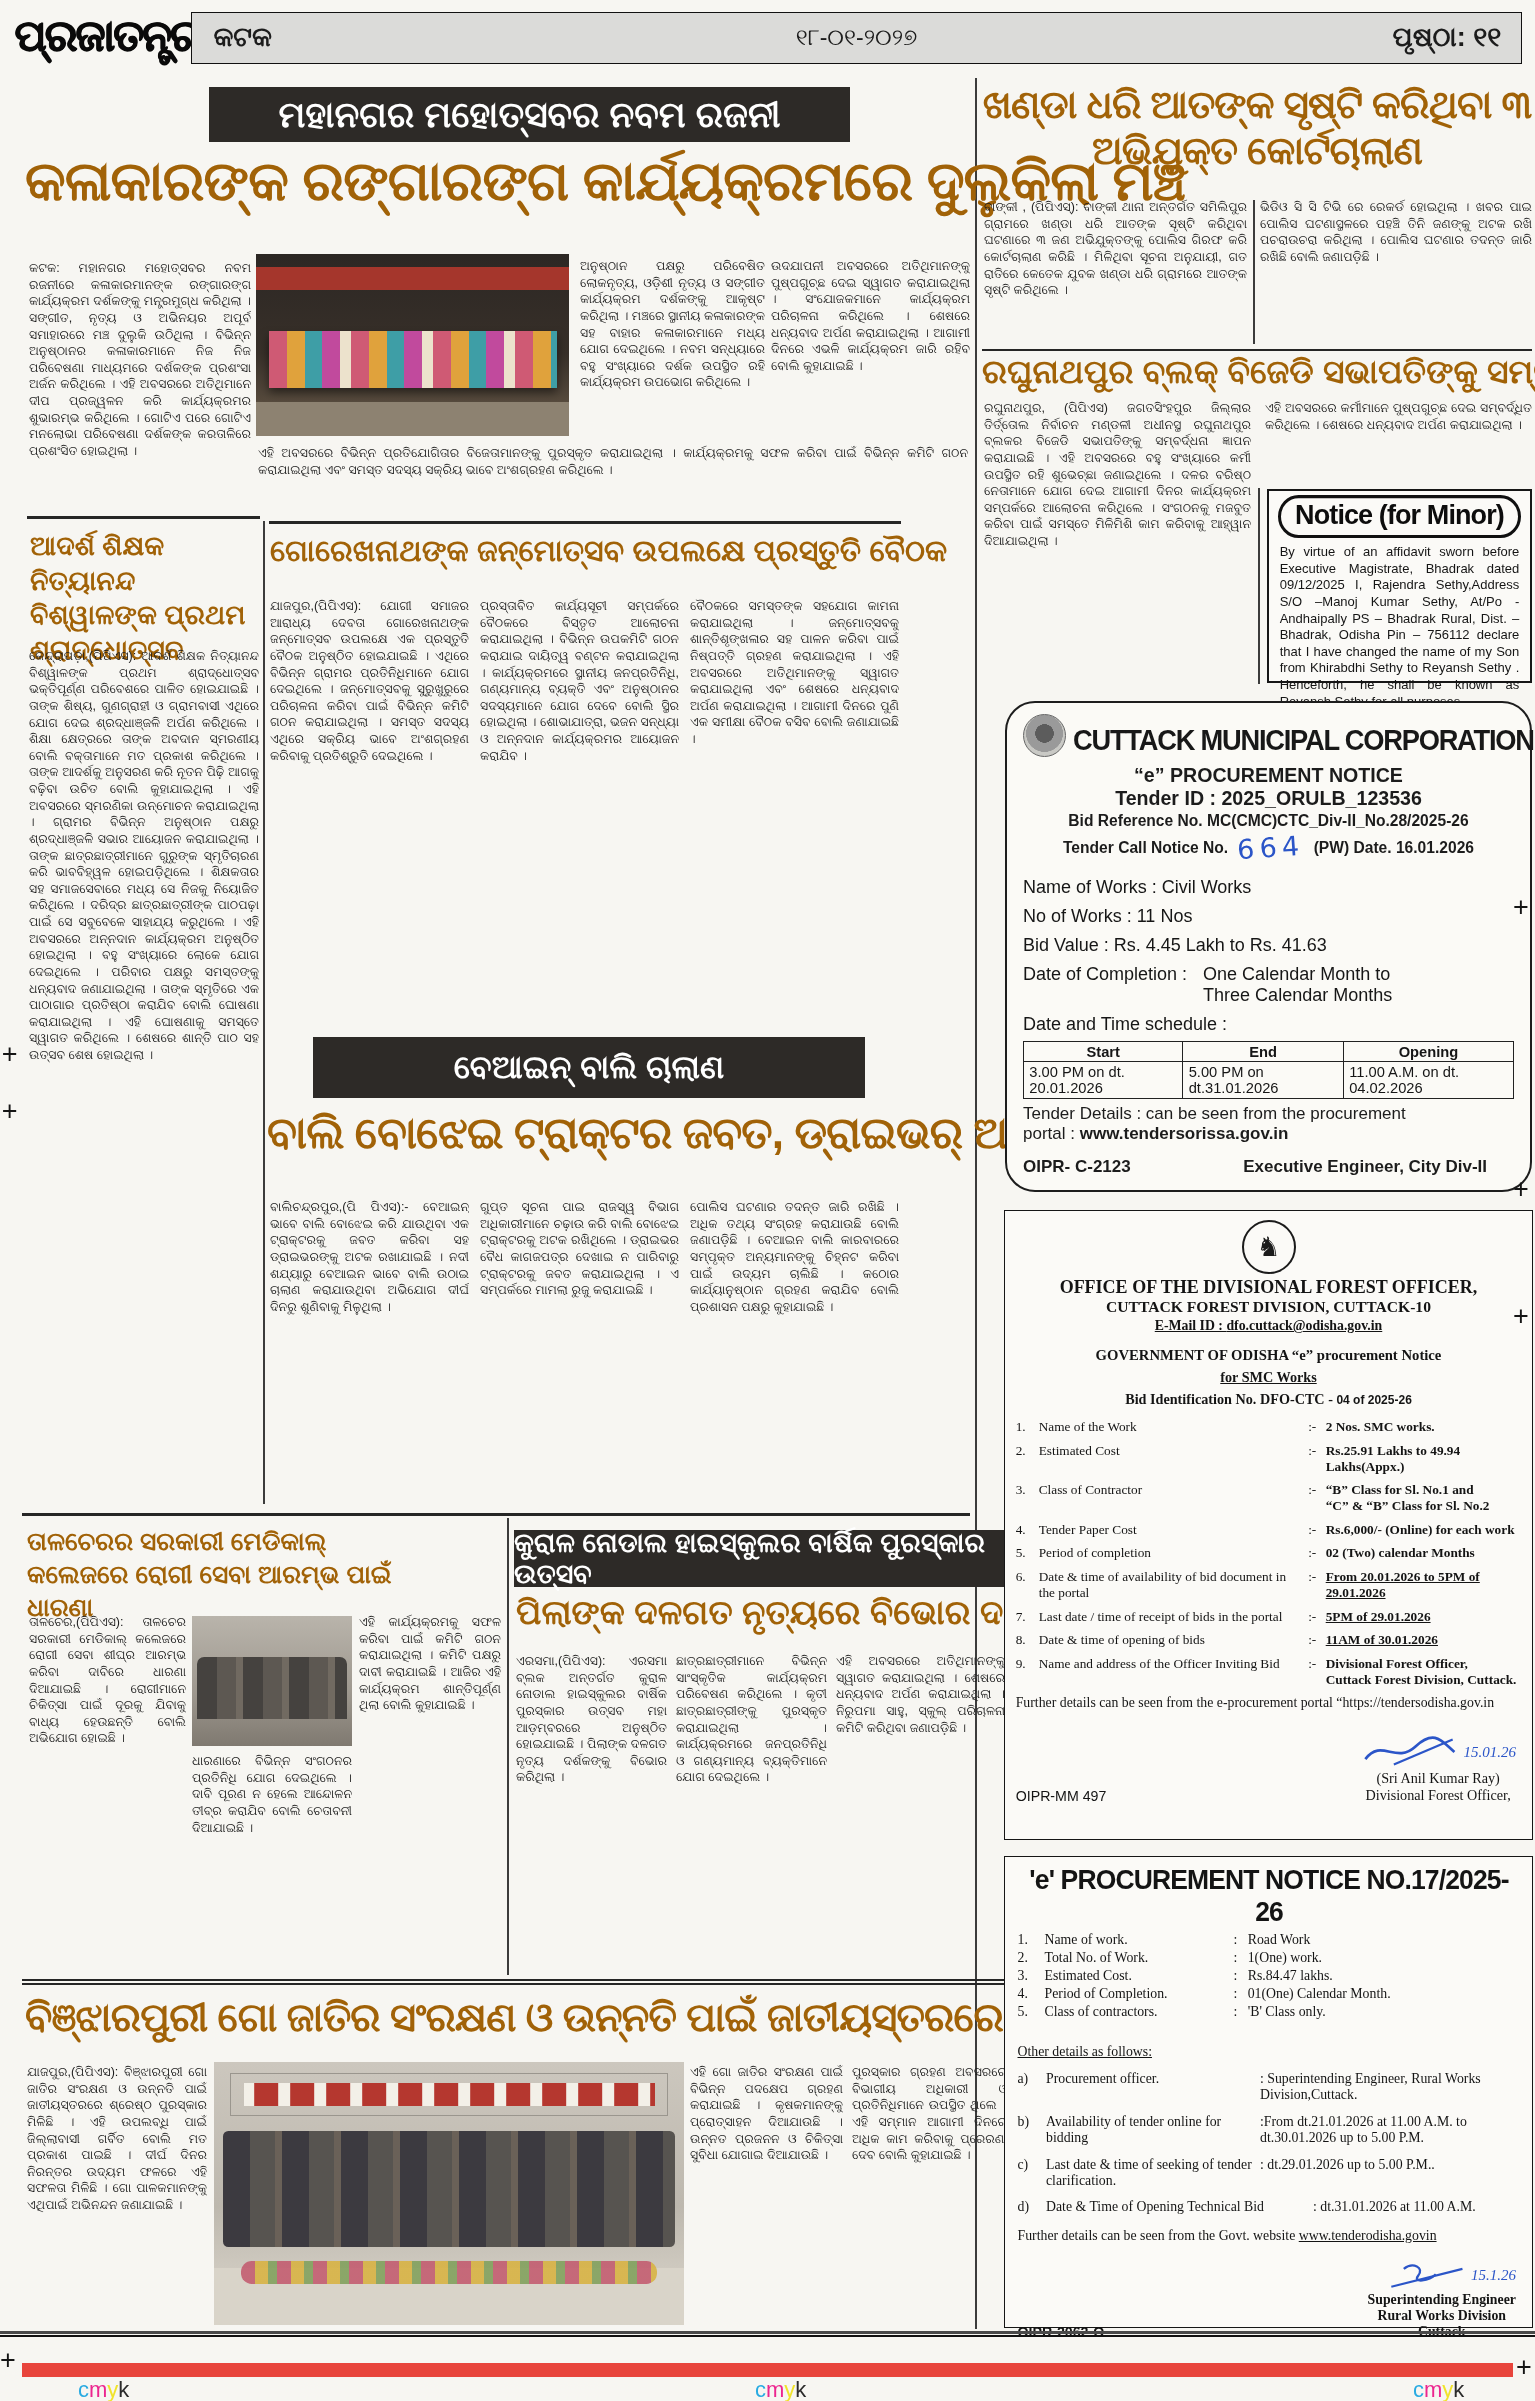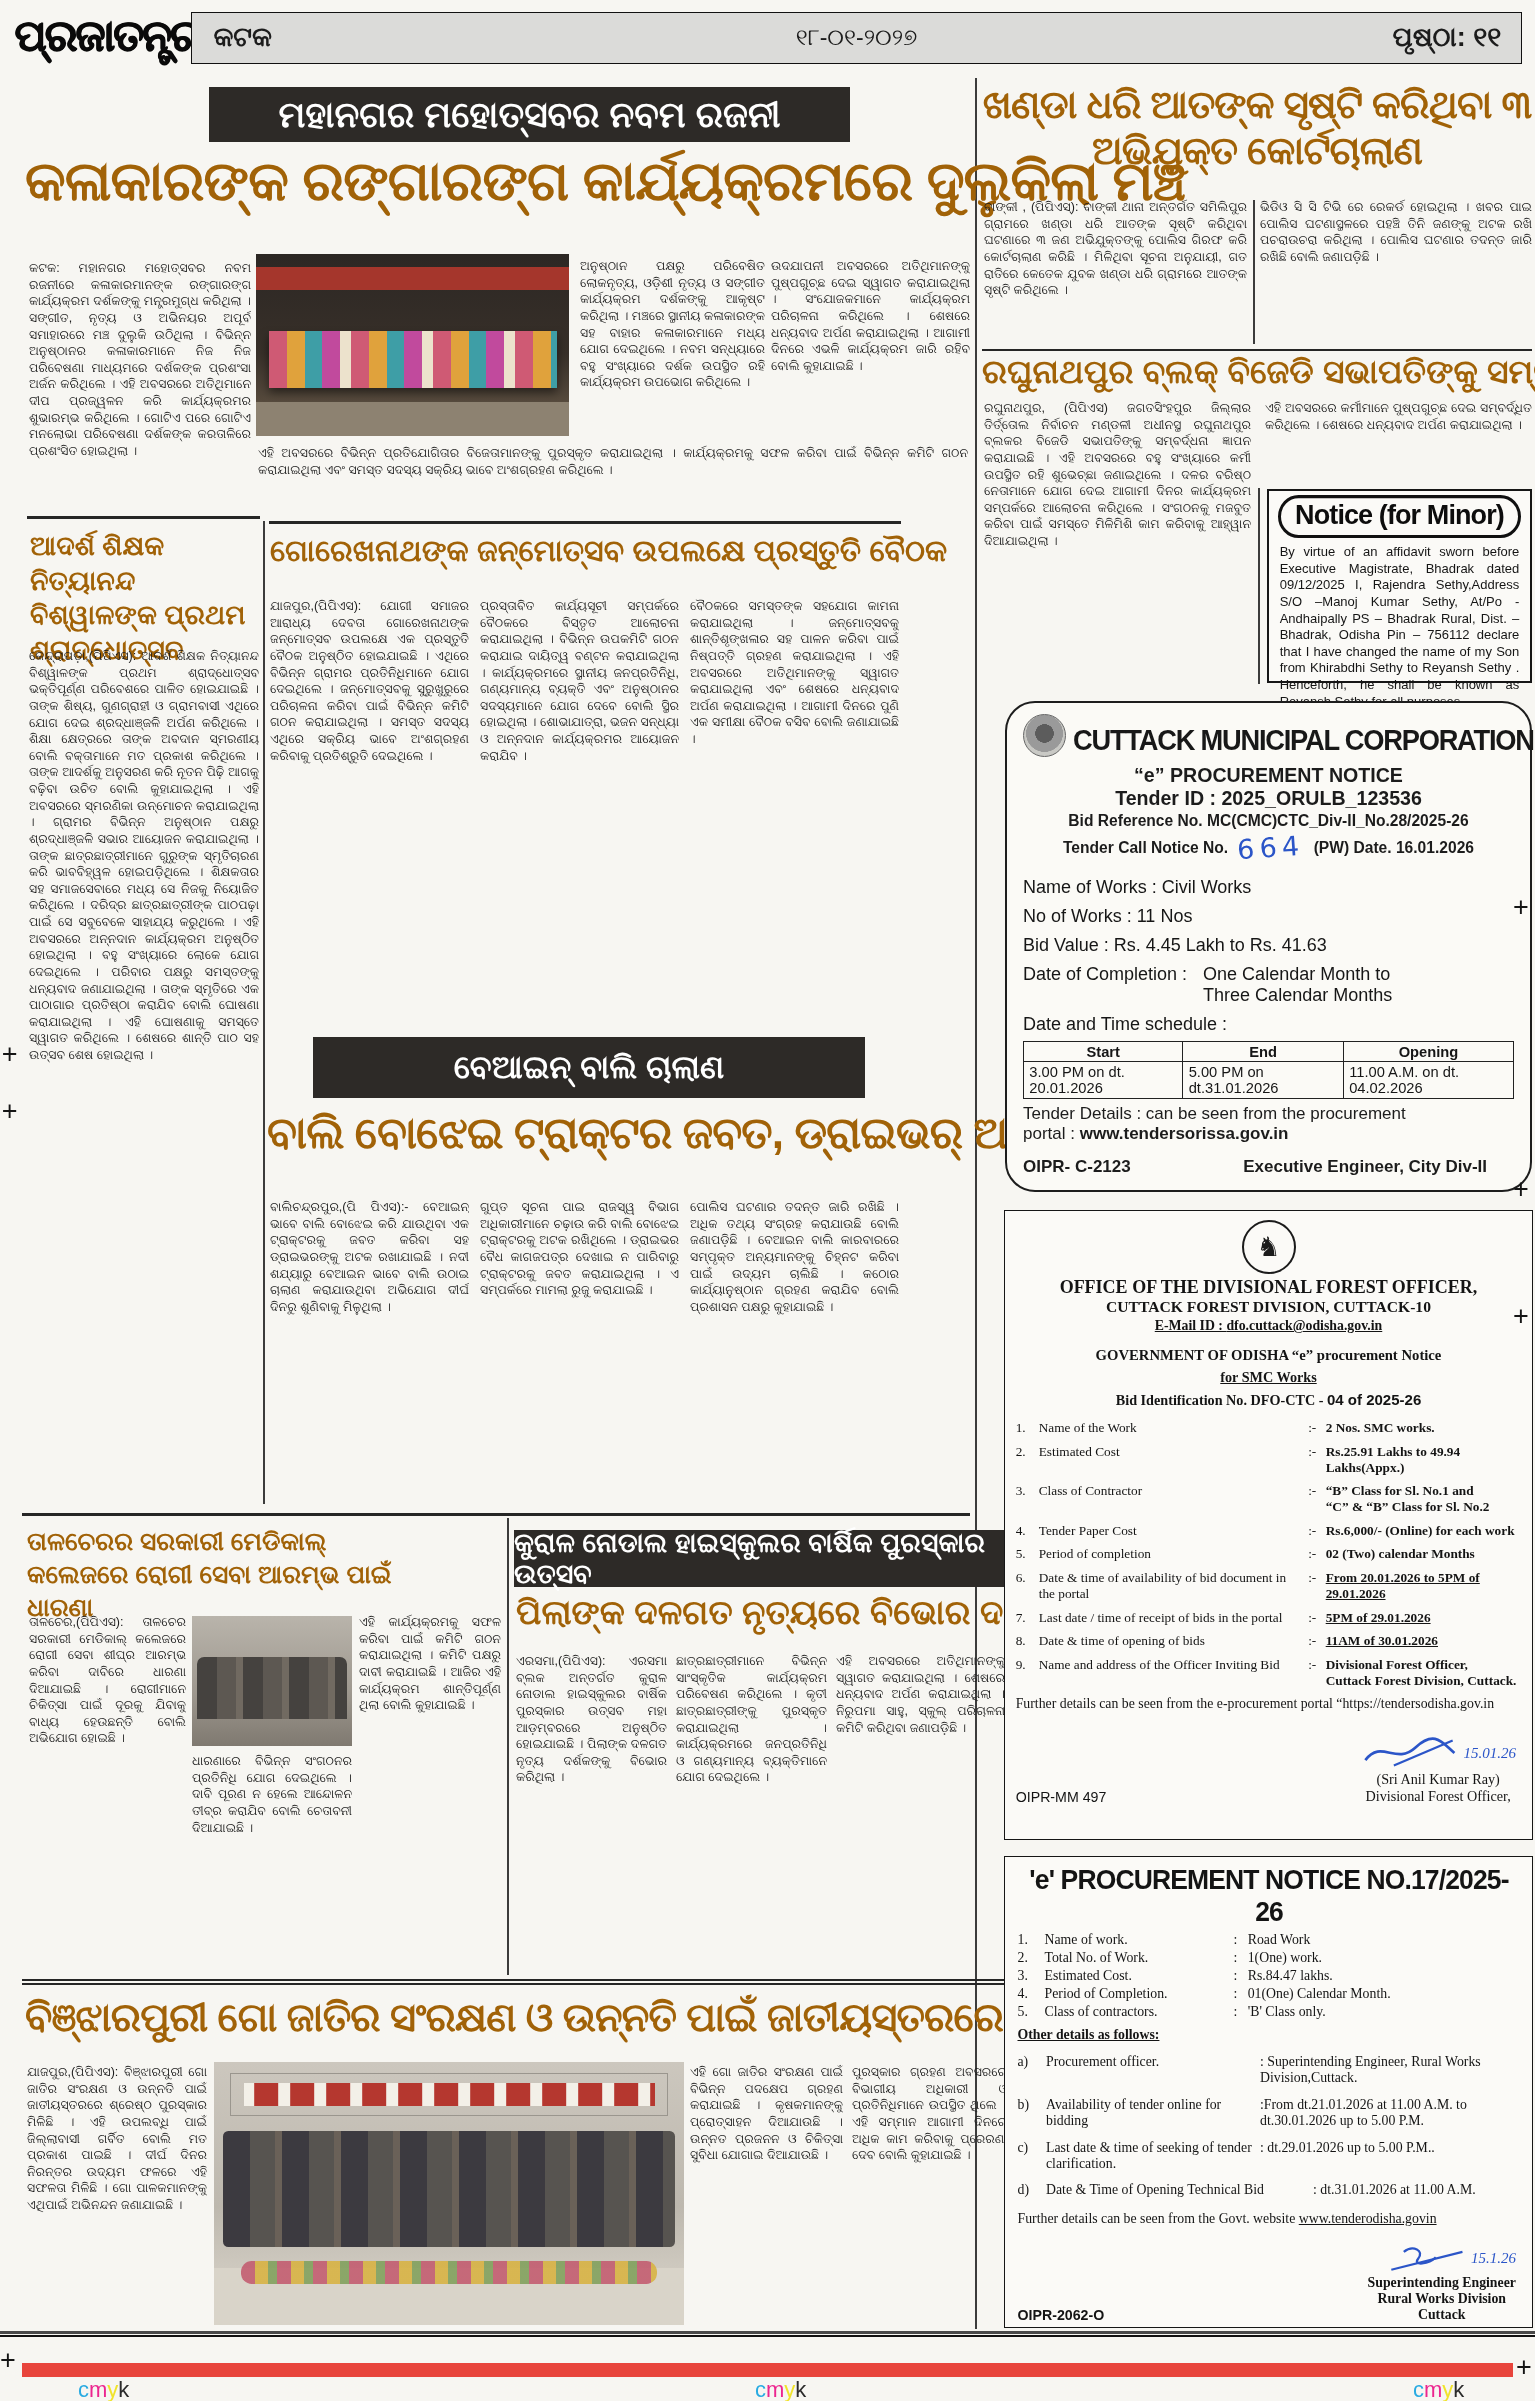--- a/index.html
+++ b/index.html
@@ -221,21 +221,21 @@
   <div class="abs noticebox serifbox" style="left:1004px;top:1210px;width:529px;height:630px;padding:7.1px 10.7px;border-width:1.8px;">
     <div style="width:50px;height:50px;border:2.7px solid #1b1b1b;border-radius:50%;margin:1.8px auto 3.6px;display:flex;align-items:center;justify-content:center;font-size:27px;color:#1b1b1b;">♞</div>
     <div class="dfo-h1">OFFICE OF THE DIVISIONAL FOREST OFFICER,</div>
     <div class="dfo-h2">CUTTACK FOREST DIVISION, CUTTACK-10</div>
     <div class="ctr" style="font-size:13.8px;font-weight:700;margin-top:1.8px;">
       <span style="text-decoration:underline;">E-Mail ID : </span><span style="text-decoration:underline;">dfo.cuttack@odisha.gov.in</span>
     </div>
     <div class="ctr" style="font-size:14.7px;font-weight:700;margin-top:12.5px;">GOVERNMENT OF ODISHA “e” procurement Notice</div>
     <div class="dfo-h3" style="font-size:14.2px;margin-top:5.3px;">for SMC Works</div>
     <div class="ctr" style="font-size:14.2px;font-weight:700;margin-top:5.3px;margin-bottom:10.7px;">
-      <span>Bid Identification No. DFO-CTC - </span><span style="font-family:'Liberation Sans',sans-serif;font-weight:800;font-size:15px;">04 of 2025-26</span>
+      <span>Bid Identification No. DFO-CTC - </span><span style="font-family:'Liberation Sans',sans-serif;font-weight:800;font-size:12px;">04 of 2025-26</span>
     </div>
     <div class="dfrow">
         <span class="dfno">1.</span>
         <span class="dflabel">Name of the Work</span>
         <span class="dfsep">:-</span>
         <span class="dfval">2 Nos. SMC works.</span>
       </div>
     <div class="dfrow">
         <span class="dfno">2.</span>
         <span class="dflabel">Estimated Cost</span>
@@ -330,21 +330,21 @@
           <span class="rwsep">:</span>
           <span class="rwval">01(One) Calendar Month.</span>
         </div>
       <div class="rwrow">
           <span class="rwno">5.</span>
           <span class="rwlabel">Class of contractors.</span>
           <span class="rwsep">:</span>
           <span class="rwval">'B' Class only.</span>
         </div>
     </div>
-    <div style="font-size:13.8px;font-weight:700;text-decoration:underline;margin-top:7px;">Other details as follows:</div>
+    <div style="font-size:13.8px;font-weight:400;text-decoration:underline;margin-top:24px;">Other details as follows:</div>
     <div class="subrow">
         <span class="subno">a)</span>
         <span class="sublabel">Procurement officer.</span>
         <span class="subval">: Superintending Engineer, Rural Works Division,Cuttack.</span>
       </div>
     <div class="subrow">
         <span class="subno">b)</span>
         <span class="sublabel">Availability of tender online for bidding</span>
         <span class="subval">:From dt.21.01.2026  at 11.00 A.M. to dt.30.01.2026 up to 5.00 P.M.</span>
       </div>

